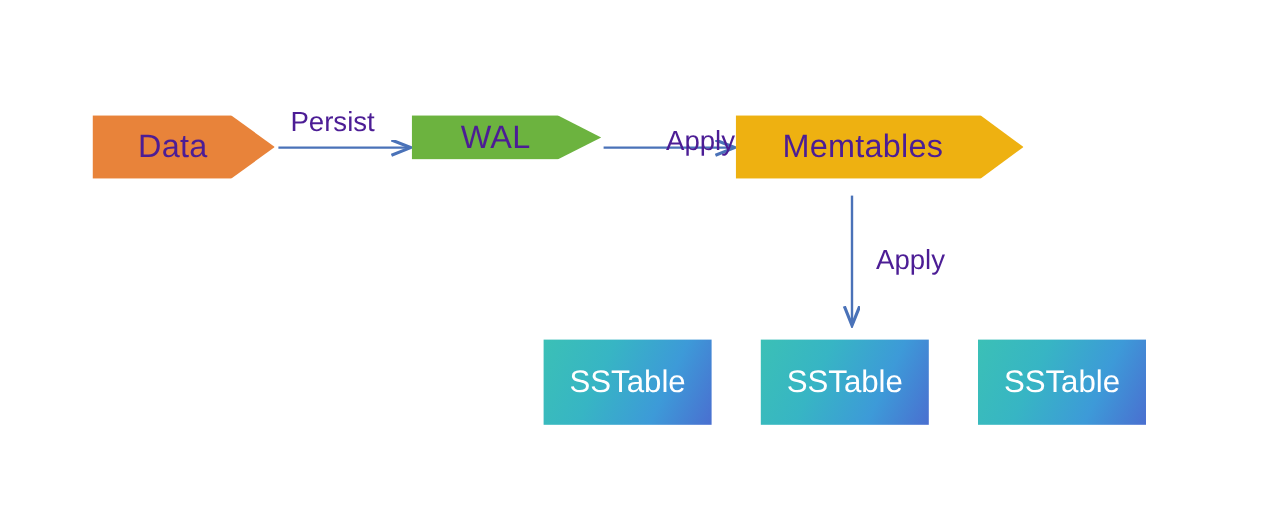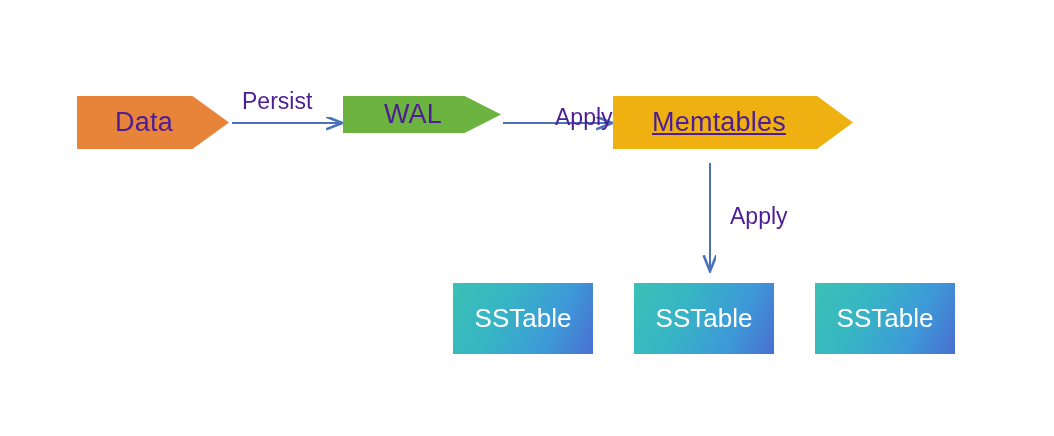--- a/index.html
+++ b/index.html
@@ -53,21 +53,20 @@
   .chev-memtables {
     left: 613px;
     top: 96px;
     width: 240px;
     height: 53px;
     background: #eeb111;
     clip-path: polygon(0% 0%, 85% 0%, 100% 50%, 85% 100%, 0% 100%);
   }
   .chev-memtables .chev-label {
     transform: translateX(-14px);
-    text-decoration: underline;
   }
   .sstable {
     position: absolute;
     top: 283px;
     width: 140px;
     height: 71px;
     display: flex;
     align-items: center;
     justify-content: center;
     color: #ffffff;

